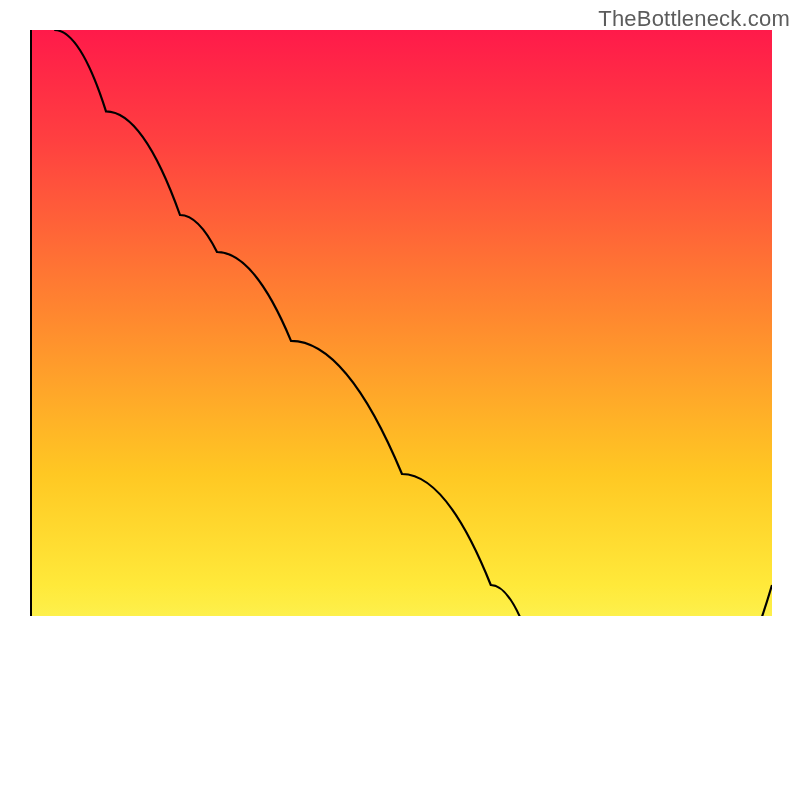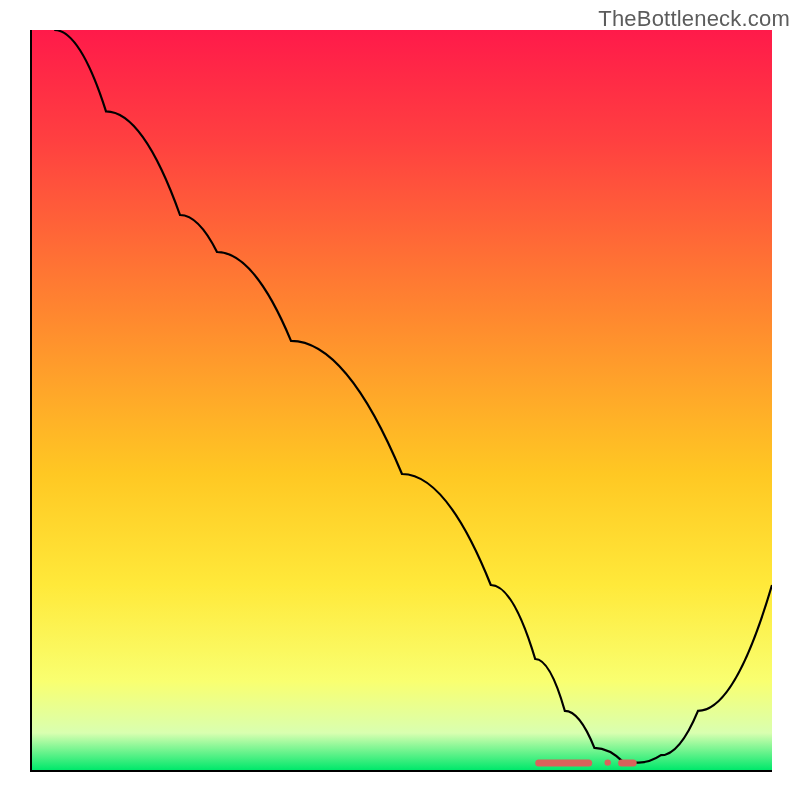--- a/index.html
+++ b/index.html
@@ -4,21 +4,21 @@
 <style>
   body {
     margin: 0;
     padding: 0;
     background: #ffffff;
     font-family: Arial, sans-serif;
   }
   .container {
     position: relative;
     width: 800px;
-    height: 800px;
+    height: 616px;
   }
   .watermark {
     position: absolute;
     top: 6px;
     right: 10px;
     font-size: 22px;
     color: #5c5c5c;
     font-weight: 500;
     letter-spacing: 0.2px;
   }

